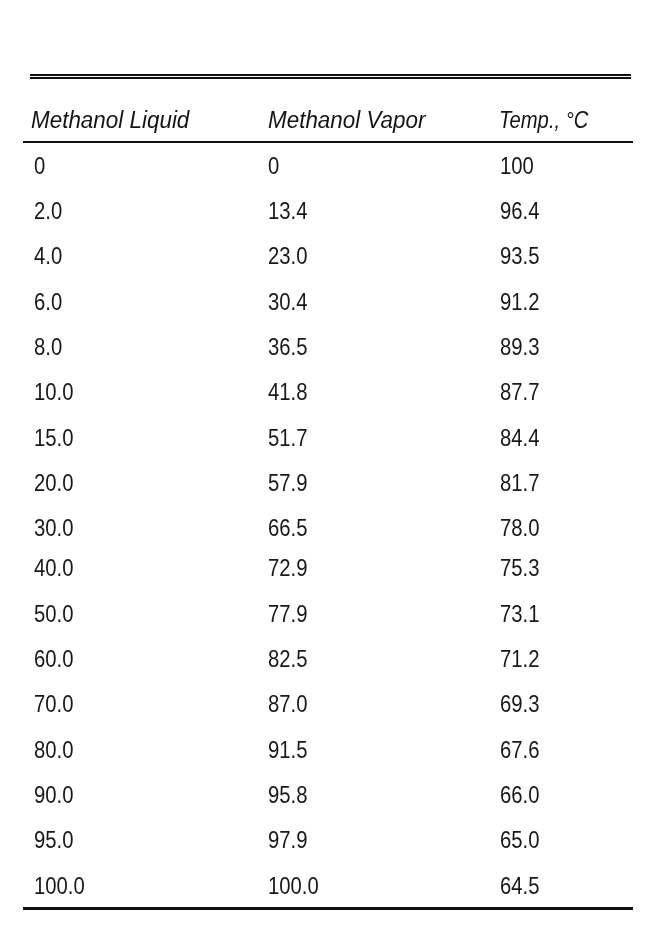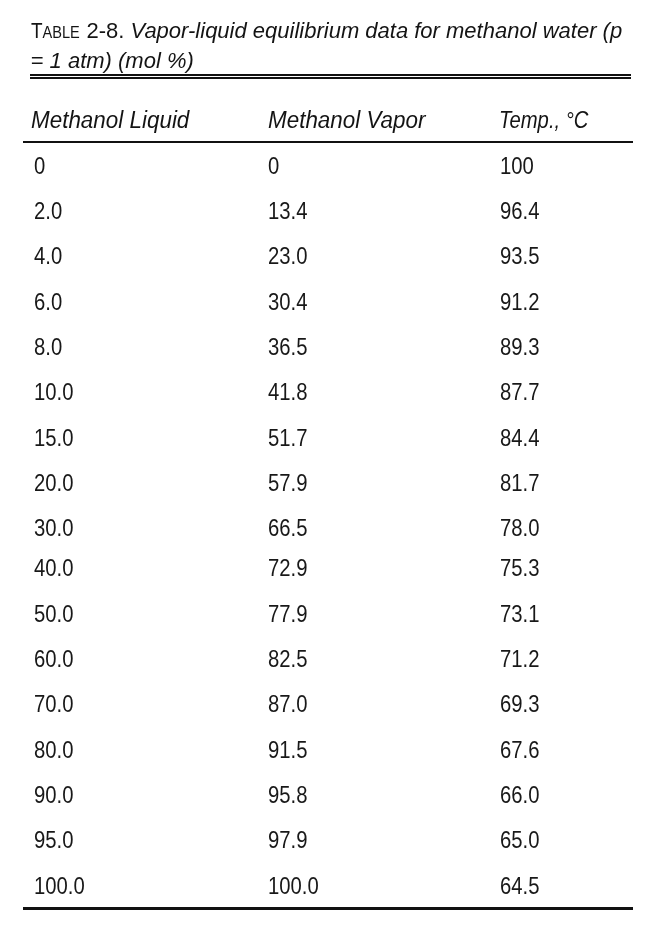--- a/index.html
+++ b/index.html
@@ -16,26 +16,20 @@
   .col-head{position:absolute;font-style:italic;font-size:23px;color:#141414;white-space:nowrap;transform-origin:left top;}
 
   .row{position:static;}
   .cell{position:absolute;font-size:24px;white-space:nowrap;transform:scaleX(0.845);transform-origin:left top;color:#181818;}
 </style>
 </head>
 <body>
 
 <div class="page">
 
-  <div class="caption">
-    <span class="label"><span>T</span><span class="smallcaps">ABLE</span></span>
-    <span>2-8.</span>
-    <span class="ital">Vapor-liquid equilibrium data for methanol water (p</span>
-    <span class="ital">= 1 atm) (mol %)</span>
-  </div>
 
   <div class="rule" style="left:30px;width:600.5px;top:74.4px;height:2px;"></div>
   <div class="rule" style="left:30px;width:600.5px;top:77px;height:1.6px;"></div>
 
   <div class="col-head" style="left:31.4px;top:106.9px;transform:scaleX(0.975);">Methanol Liquid</div>
   <div class="col-head" style="left:268.3px;top:106.9px;transform:scaleX(0.975);">Methanol Vapor</div>
   <div class="col-head" style="left:499px;top:106.9px;transform:scaleX(0.88);">Temp., °C</div>
 
   <div class="rule" style="left:23.4px;width:609.2px;top:140.6px;height:2px;"></div>
 

